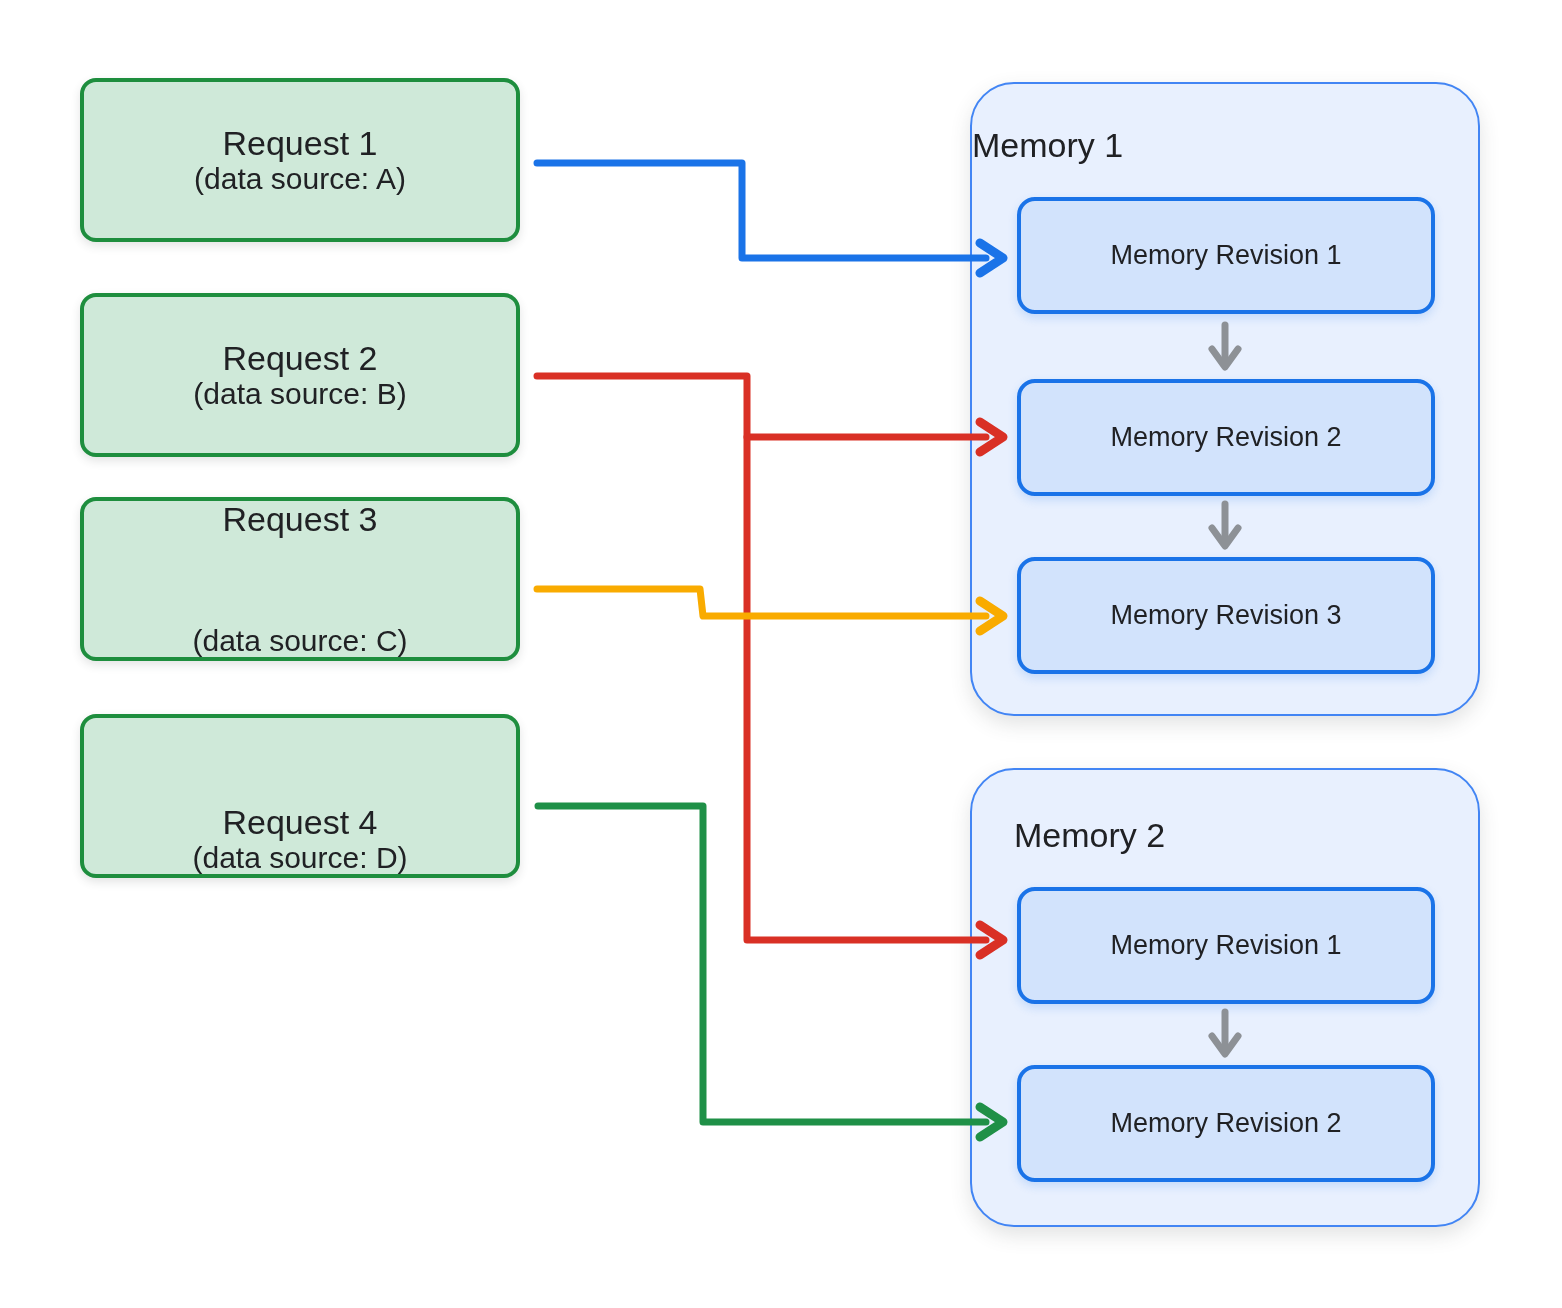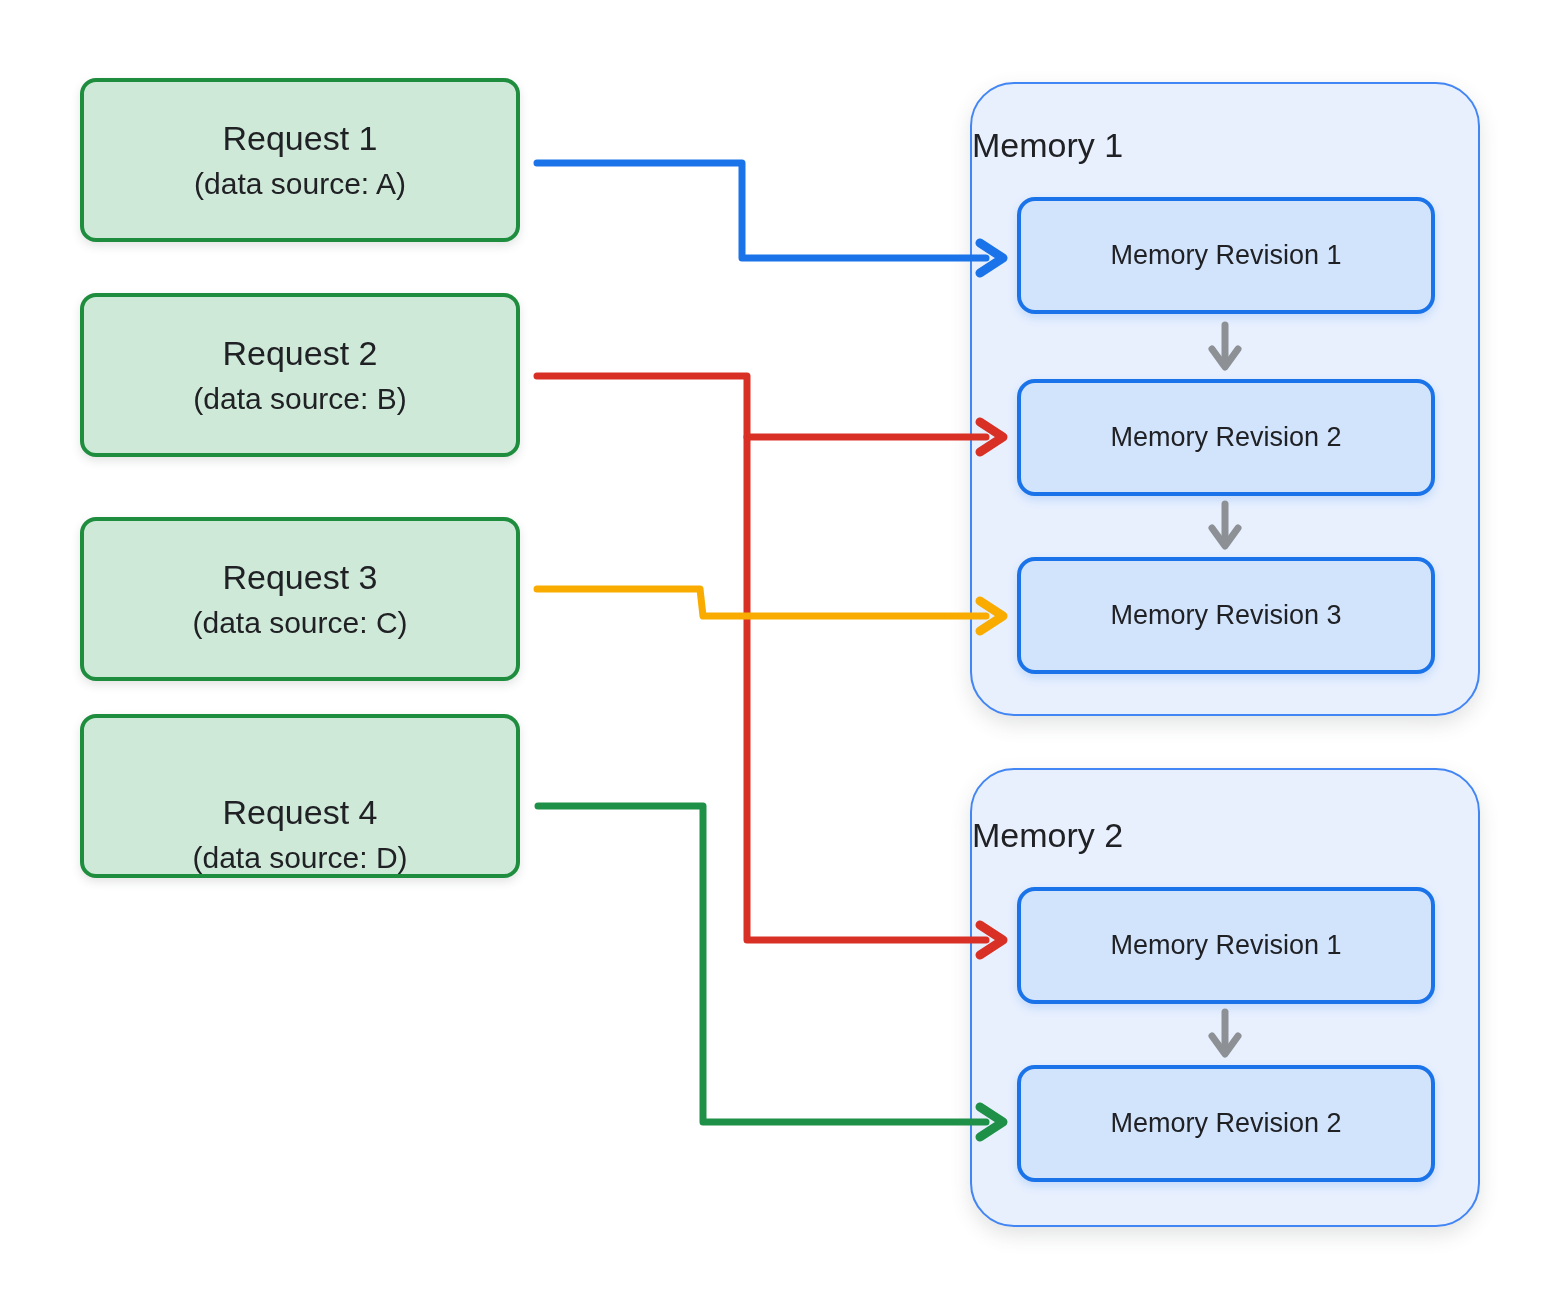--- a/index.html
+++ b/index.html
@@ -20,21 +20,21 @@
     width: 440px;
     height: 164px;
     box-sizing: border-box;
     background: var(--request-fill, #cfe9d9);
     border: 4px solid var(--request-border, #1e8e3e);
     border-radius: 16px;
     display: flex;
     flex-direction: column;
     align-items: center;
     justify-content: center;
-    gap: 10px;
+    gap: 0;
     box-shadow: 0 4px 10px rgba(60,64,67,0.14);
   }
   .req-title  { font-size: 34px; font-weight: 500; line-height: 1.1; }
   .req-sub    { font-size: 30px; font-weight: 400; line-height: 1.1; }
 
   
   .memory {
     position: absolute;
     left: 970px;
     width: 510px;
@@ -88,21 +88,21 @@
 <div class="canvas">
 
   <div class="request" style="top:78px;">
     <div class="req-title">Request 1</div>
     <div class="req-sub">(data source: A)</div>
   </div>
   <div class="request" style="top:293px;">
     <div class="req-title">Request 2</div>
     <div class="req-sub">(data source: B)</div>
   </div>
-  <div class="request" style="top:517px;">
+  <div class="request" style="top:497px;justify-content:space-between;">
     <div class="req-title">Request 3</div>
     <div class="req-sub">(data source: C)</div>
   </div>
   <div class="request" style="top:714px;justify-content:flex-end;">
     <div class="req-title">Request 4</div>
     <div class="req-sub">(data source: D)</div>
   </div>
 
   <div class="memory" style="top:82px; height:634px;">
     <div class="mem-title" style="top:42px;">Memory 1</div>
@@ -119,21 +119,21 @@
     <svg class="down-arrow" style="top:416px;" width="36" height="52" viewBox="0 0 36 52" fill="none" stroke-linecap="round" stroke-linejoin="round" stroke="#8d9196">
       <path d="M18 4 L18 44" stroke-width="7"></path>
       <path d="M5 28 L18 46 L31 28" stroke-width="7"></path>
     </svg>
     <div class="revision" style="top:473px;">
       <span>Memory Revision 3</span>
     </div>
   </div>
 
   <div class="memory" style="top:768px; height:459px;">
-    <div class="mem-title" style="top:46px;">Memory 2</div>
+    <div class="mem-title" style="top:46px;padding-left:42px;">Memory 2</div>
     <div class="revision" style="top:117px;">
       <span>Memory Revision 1</span>
     </div>
     <svg class="down-arrow" style="top:238px;" width="36" height="52" viewBox="0 0 36 52" fill="none" stroke-linecap="round" stroke-linejoin="round" stroke="#8d9196">
       <path d="M18 4 L18 44" stroke-width="7"></path>
       <path d="M5 28 L18 46 L31 28" stroke-width="7"></path>
     </svg>
     <div class="revision" style="top:295px;">
       <span>Memory Revision 2</span>
     </div>

